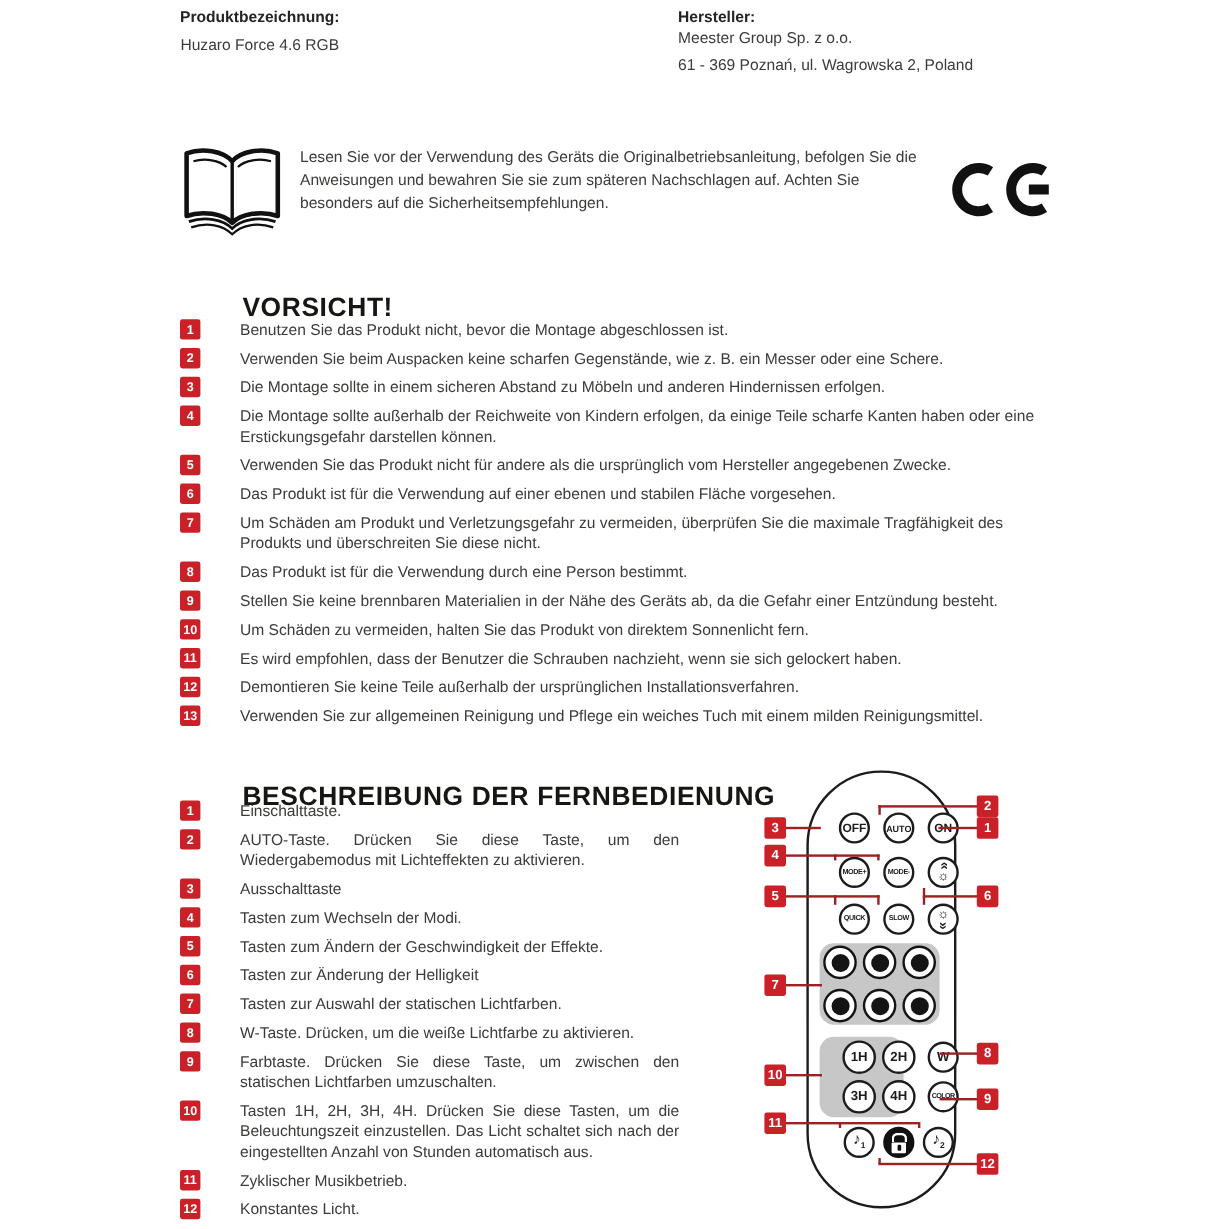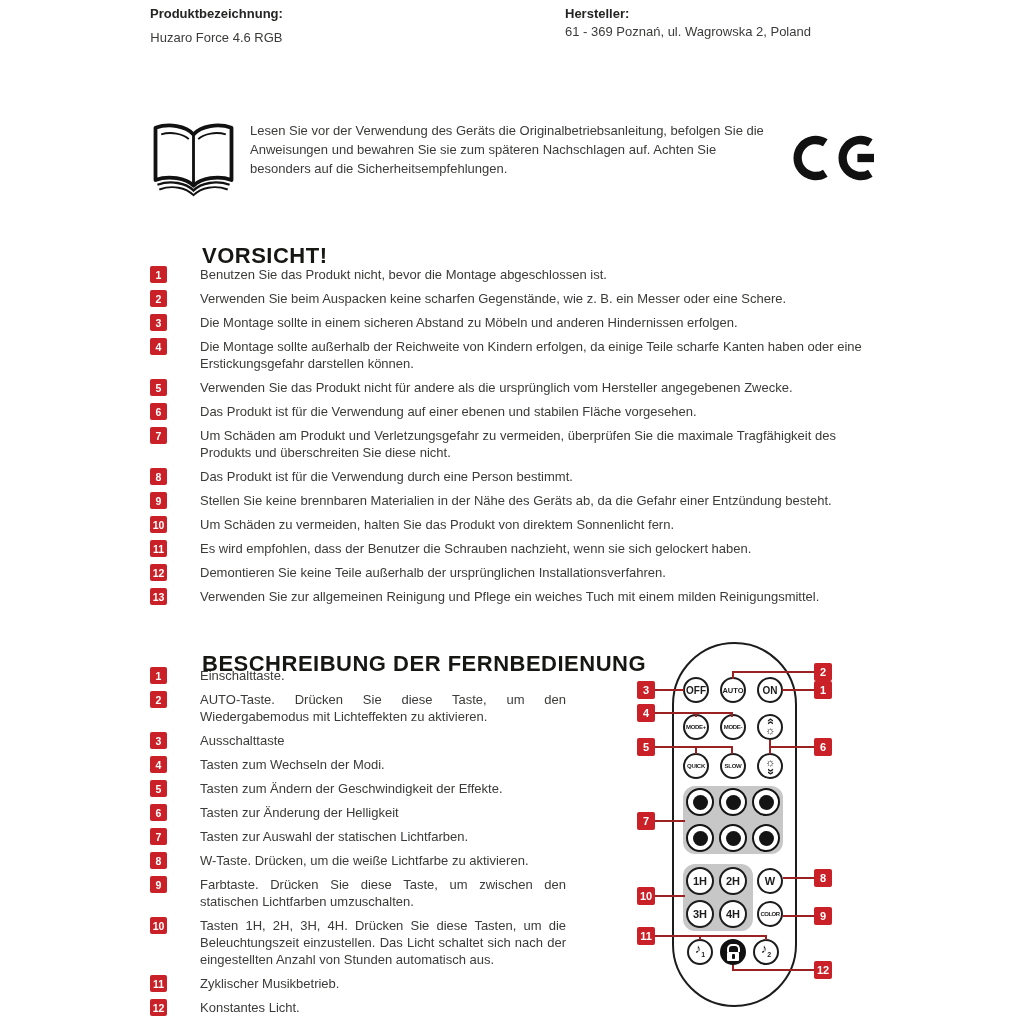--- a/index.html
+++ b/index.html
@@ -25,21 +25,21 @@
   .c-list .itext{width:678px;}
   .rd-list .itext{width:366px;}
   .just{text-align:justify;}
 
   
   #remote-area{position:absolute;left:610px;top:640px;width:414px;height:384px;}
   .remote-body{position:absolute;left:62px;top:2px;width:125px;height:365px;box-sizing:border-box;
                border:2.5px solid #1c1c1c;border-radius:63px;background:#fff;}
   .panel{position:absolute;background:#c7c7c7;border-radius:12px;}
   .btn{position:absolute;box-sizing:border-box;width:26px;height:26px;border:2px solid #1c1c1c;border-radius:50%;
-       background:#fff;color:#1c1c1c;font-weight:bold;display:flex;align-items:center;justify-content:center;text-align:center;}
+       background:#fff;color:#1c1c1c;font-weight:bold;display:flex;align-items:center;justify-content:center;text-align:center;margin-left:16px;}
   .f10{font-size:10px;} .f7{font-size:7.5px;} .f6{font-size:6px;letter-spacing:-.3px;} .f11{font-size:11px;} .f5{font-size:6px;letter-spacing:-.5px;}
   .dot{position:absolute;box-sizing:border-box;width:28px;height:28px;border:2px solid #141414;border-radius:50%;
        background:#fff;display:flex;align-items:center;justify-content:center;}
   .dot i{width:15px;height:15px;background:#141414;border-radius:50%;}
   .stack{display:flex;flex-direction:column;align-items:center;line-height:8px;}
   .chev{font-size:12px;font-weight:bold;letter-spacing:-2px;line-height:7px;}
   .up{transform:rotate(-90deg);} .down{transform:rotate(90deg);}
   .sun{font-size:11px;line-height:9px;}
   .note{font-size:13px;line-height:12px;} .note sub{font-size:7px;}
   .lockbtn{background:#111;border-color:#111;}
@@ -54,20 +54,21 @@
 </head>
 <body>
 
 <div class="abs" style="left:150px;top:6px;">
   <div class="hdr-label">Produktbezeichnung:</div>
   <div class="product-name hdr-line" style="line-height:15px;text-align:center;">Huzaro Force 4.6 RGB</div>
 </div>
 
 <div class="abs" style="left:565px;top:6px;">
   <div class="hdr-label">Hersteller:</div>
+  <div class="hdr-line">Meester Group Sp. z o.o.</div>
   <div class="hdr-line">61 - 369 Poznań, ul. Wagrowska 2, Poland</div>
 </div>
 
 <div class="abs" style="left:146px;top:120px;">
   <svg width="95" height="82" viewBox="0 0 100 84">
     <path d="M50 14 C42 5 24 2 10 7 L10 62 C24 57 42 60 50 68 C58 60 76 57 90 62 L90 7 C76 2 58 5 50 14 Z" fill="#fff" stroke="#111" stroke-width="4" stroke-linejoin="round"></path>
     <path d="M50 14 L50 68" stroke="#111" stroke-width="3"></path>
     <path d="M16 14 C26 11 39 13 45 19" fill="none" stroke="#111" stroke-width="2"></path>
     <path d="M55 19 C61 13 74 11 84 14" fill="none" stroke="#111" stroke-width="2"></path>
     <path d="M12 67 C26 62 42 65 50 73 C58 65 74 62 88 67" fill="none" stroke="#111" stroke-width="2.5"></path>

